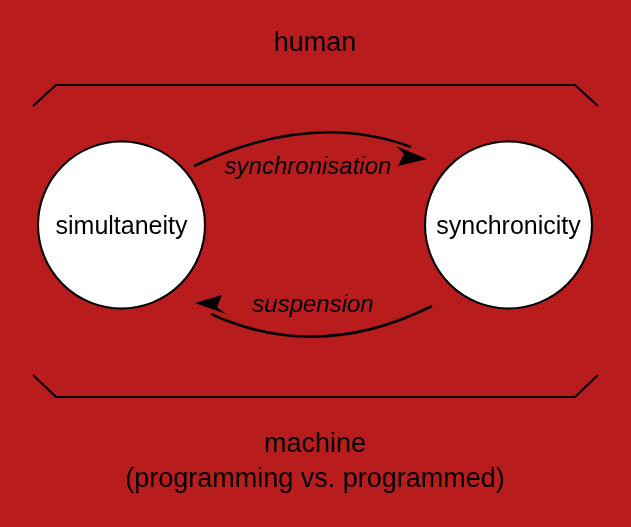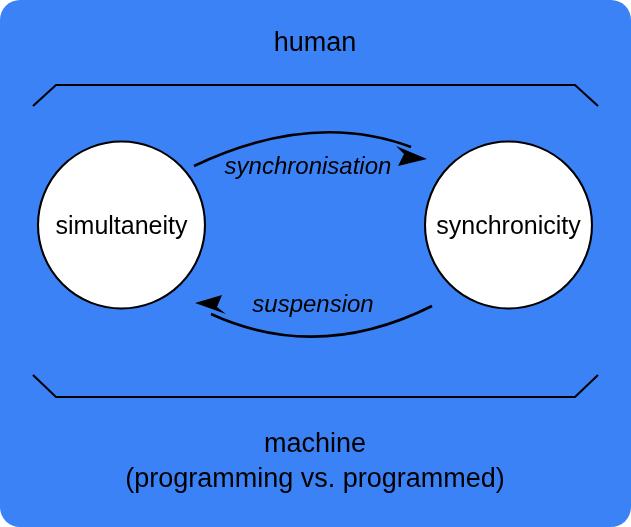--- a/index.html
+++ b/index.html
@@ -7,23 +7,22 @@
     padding: 0;
     background: #ffffff;
   }
   body {
     font-family: "Liberation Sans", sans-serif;
   }
   #diagram-root {
     position: relative;
     width: 631px;
     height: 527px;
-    background: #3b82f6;
+    background: #b91c1c;
     overflow: hidden;
-    border-radius: 20px;
   }
   #diagram-svg {
     position: absolute;
     top: 0;
     left: 0;
     width: 631px;
     height: 527px;
   }
   .stroke-line {
     fill: none;

